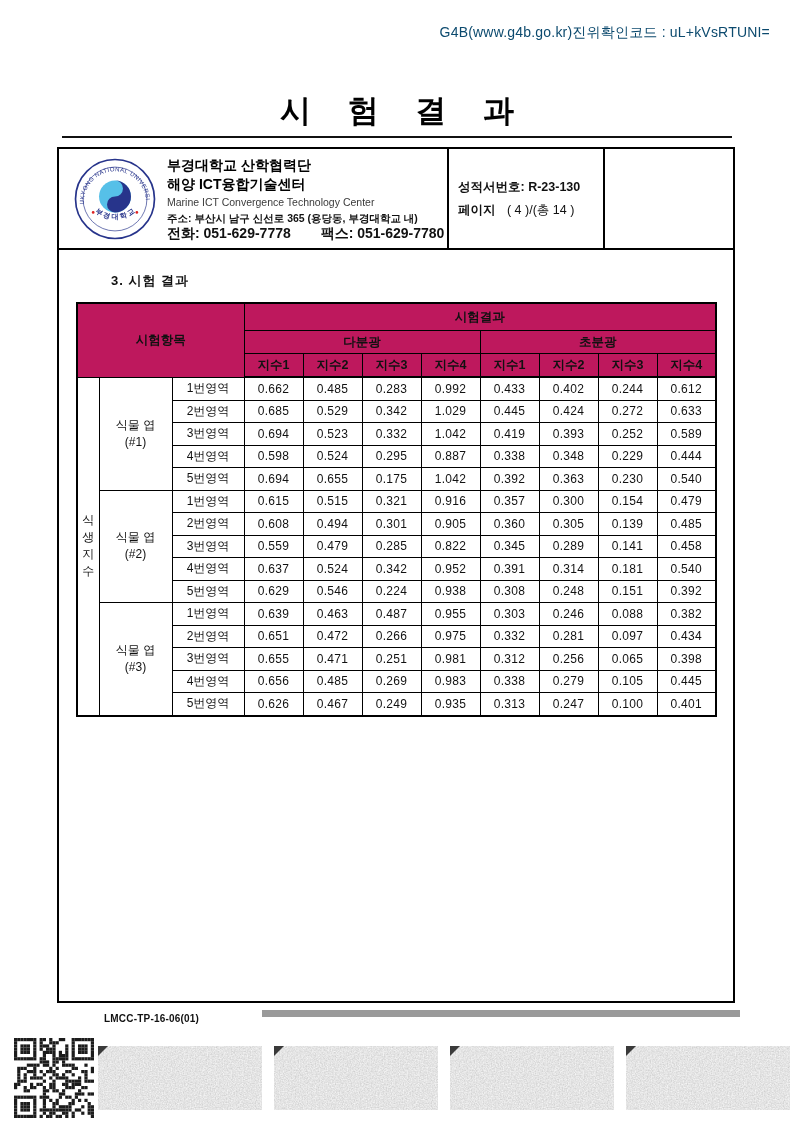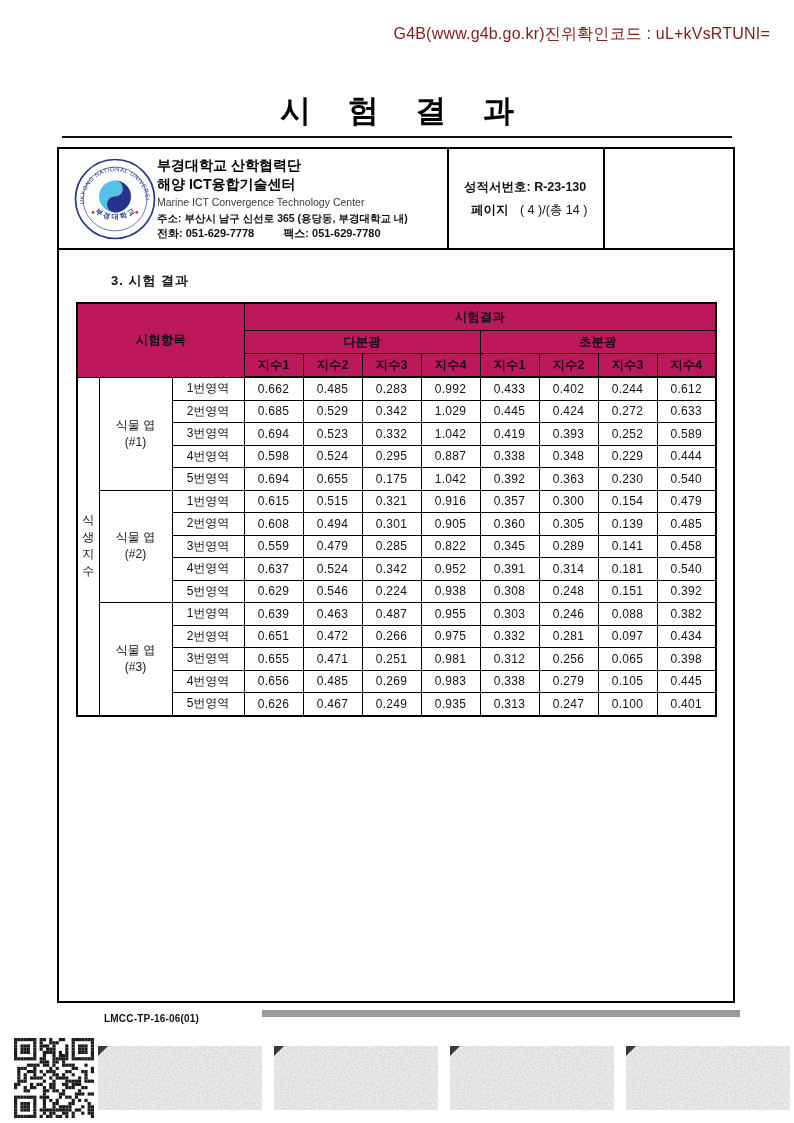--- a/index.html
+++ b/index.html
@@ -3,49 +3,49 @@
 <meta charset="utf-8">
 <style>
   html,body{margin:0;padding:0;background:#d9d9d9;}
   .page{
     position:relative;width:794px;height:1123px;margin:0 auto;background:#ffffff;
     font-family:"Liberation Sans",sans-serif;color:#111;overflow:hidden;
   }
   
   .red-code{
     position:absolute;top:24px;right:24px;
-    font-size:16px;letter-spacing:0.2px;color:#7f1d1d;font-weight:400;
+    font-size:14px;letter-spacing:0.2px;color:#0c4a6e;font-weight:400;
   }
   
   .doc-title{
     position:absolute;top:90px;left:0;width:100%;text-align:center;
     font-size:31px;font-weight:700;letter-spacing:14px;color:#000;text-indent:14px;
   }
   .title-underline{position:absolute;top:136px;left:62px;width:670px;height:2px;background:#111;}
   
   .outer-box{
     position:absolute;left:57px;top:147px;width:678px;height:856px;
     border:2px solid #000;box-sizing:border-box;background:#fff;
   }
   .hdr{height:101px;border-bottom:2px solid #000;display:flex;box-sizing:border-box;}
   .hdr-left{width:388px;display:flex;align-items:center;padding-left:14px;box-sizing:border-box;}
   .logo{width:84px;height:84px;flex:0 0 auto;}
-  .org-block{line-height:1.25;}
+  .org-block{margin-left:10px;line-height:1.25;}
   .org-kr{font-size:14px;font-weight:700;color:#000;line-height:19px;}
   .org-en{font-size:10.5px;color:#3a3a3a;margin-top:1px;line-height:14px;}
   .org-addr{font-size:10.5px;font-weight:700;margin-top:2px;line-height:15px;}
-  .org-tel{font-size:11px;font-weight:700;line-height:15px;}
+  .org-tel{font-size:14px;font-weight:700;line-height:15px;}
   .org-tel .fax{margin-left:26px;}
   .hdr-mid{
     width:158px;border-left:2px solid #000;border-right:2px solid #000;box-sizing:border-box;
-    display:flex;flex-direction:column;justify-content:center;padding-left:15px;gap:6px;
+    display:flex;flex-direction:column;justify-content:center;padding-left:9px;gap:6px;
   }
   .report-line{font-size:12.5px;font-weight:700;white-space:nowrap;}
   .page-line{font-size:12.5px;white-space:nowrap;}
-  .page-line .lbl{font-weight:700;margin-right:8px;margin-left:7px;}
+  .page-line .lbl{font-weight:700;margin-right:8px;}
   .hdr-right{flex:1;}
   
   .section-title{position:absolute;left:67px;top:272px;font-size:13px;font-weight:700;letter-spacing:1px;margin-left:44px;}
   
   table.results{
     position:absolute;left:76px;top:302px;width:641px;
     border-collapse:collapse;table-layout:fixed;border:2px solid #000;
   }
   table.results th,table.results td{
     border:1px solid #000;padding:0;text-align:center;vertical-align:middle;

